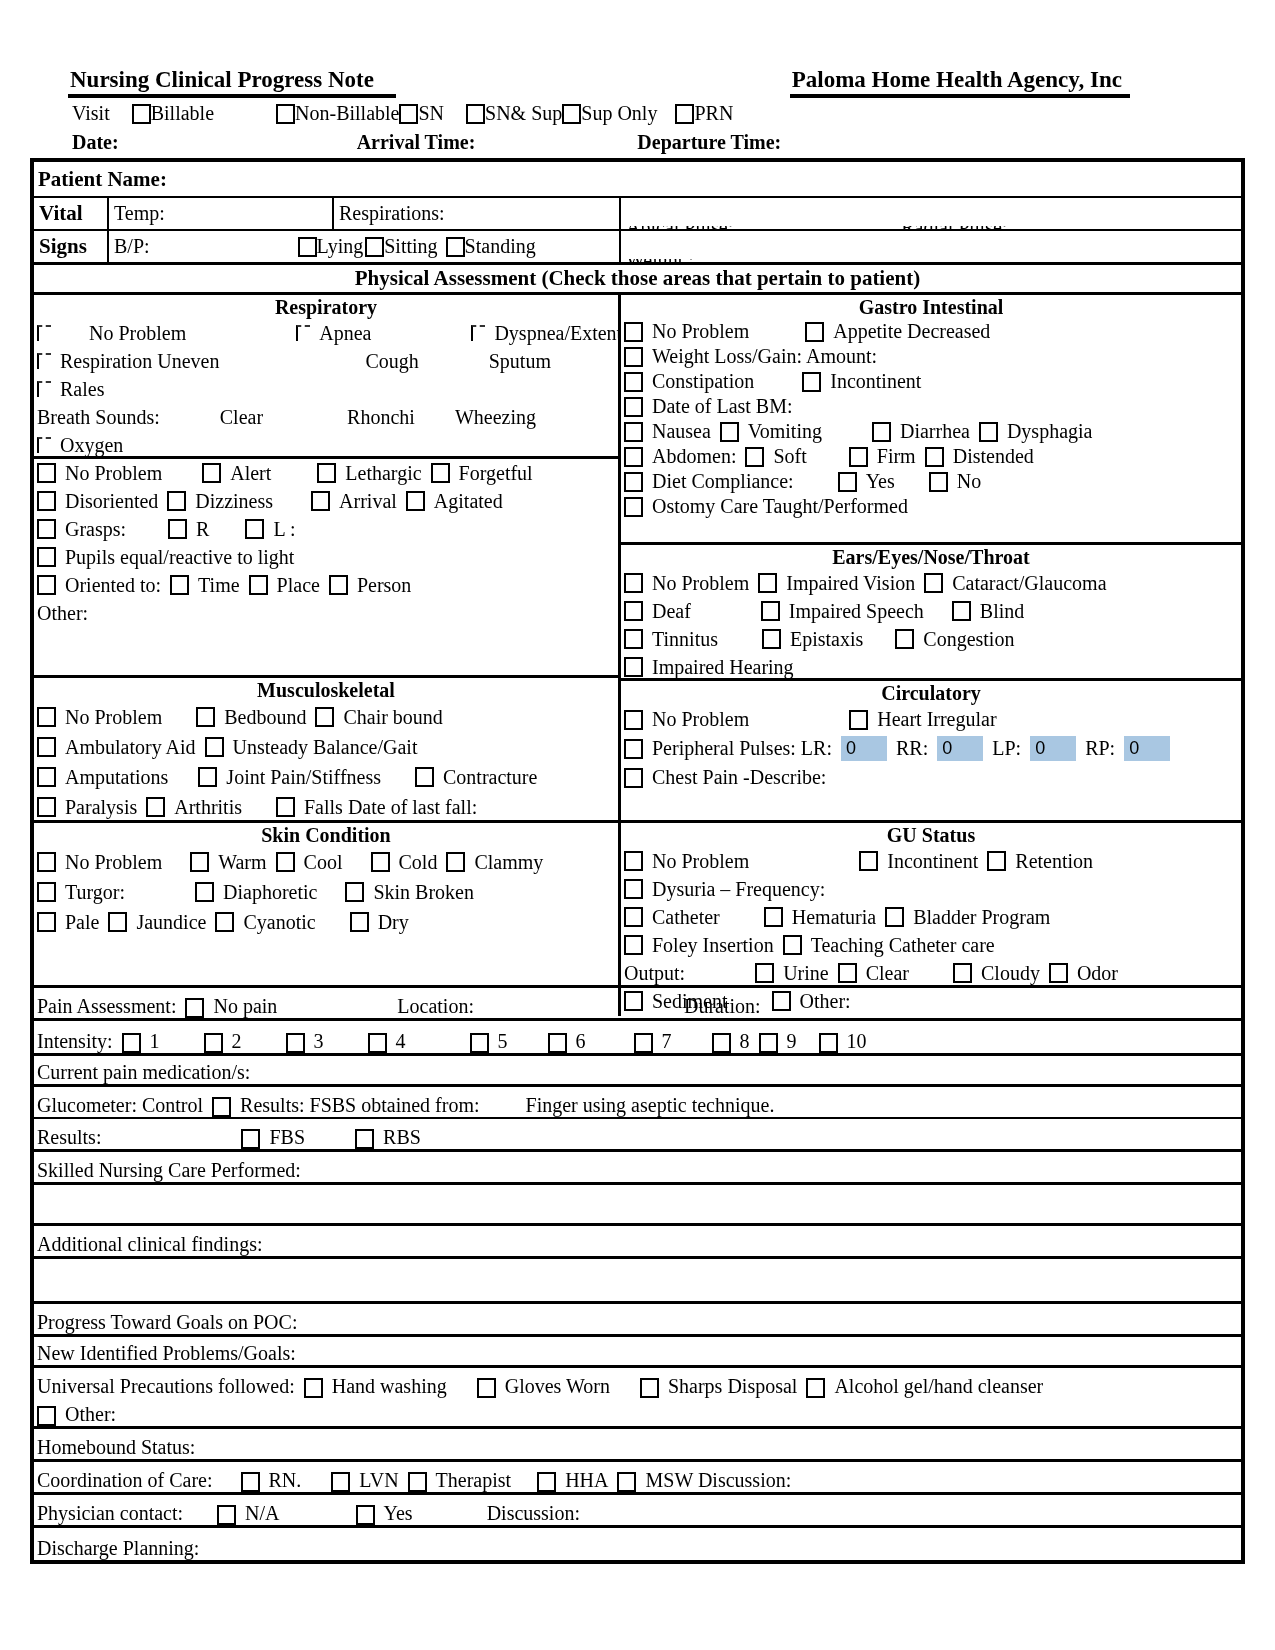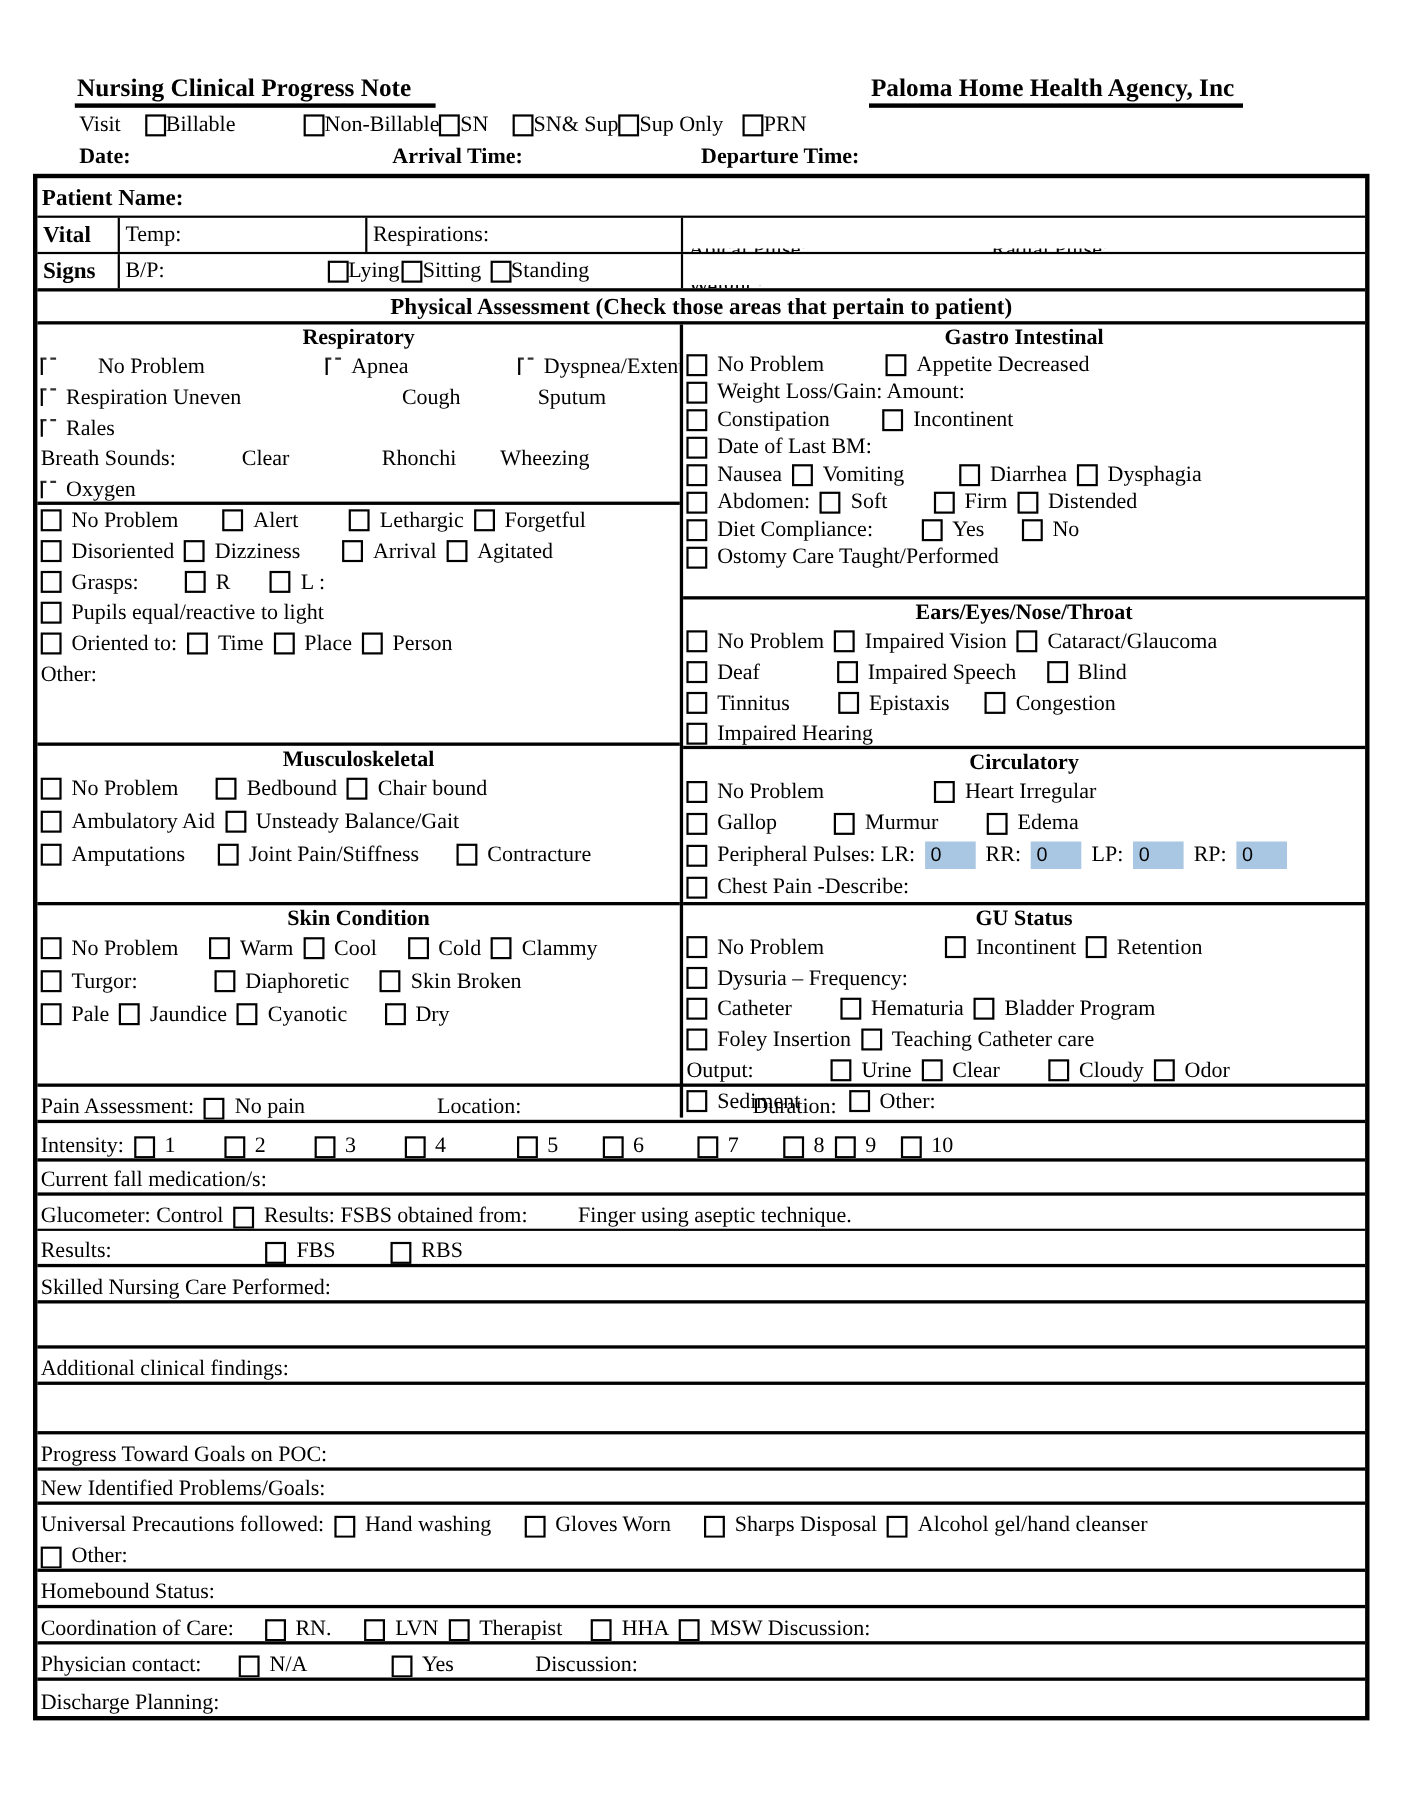--- a/index.html
+++ b/index.html
@@ -244,20 +244,29 @@
             <div class="srow">
                 <span class="cb"></span>
                 <span class="tk">Amputations</span>
                 <span class="sp" style="width: 12px;"></span>
                 <span class="cb"></span>
                 <span class="tk">Joint Pain/Stiffness</span>
                 <span class="sp" style="width: 16px;"></span>
                 <span class="cb"></span>
                 <span class="tk">Contracture</span>
               </div>
+            <div class="srow">
+                <span class="cb"></span>
+                <span class="tk">Paralysis</span>
+                <span class="cb"></span>
+                <span class="tk">Arthritis</span>
+                <span class="sp" style="width: 16px;"></span>
+                <span class="cb"></span>
+                <span class="tk">Falls Date of last fall:</span>
+              </div>
           </div>
 
           <div class="sec ht193 s-skin">
             <div class="stitle">Skin Condition</div>
             <div class="srow">
                 <span class="cb"></span>
                 <span class="tk">No Problem</span>
                 <span class="sp" style="width: 10px;"></span>
                 <span class="cb"></span>
                 <span class="tk">Warm</span>
@@ -394,30 +403,20 @@
           </div>
 
           <div class="sec bb ht142 s-circ">
             <div class="stitle">Circulatory</div>
             <div class="srow">
                 <span class="cb"></span>
                 <span class="tk">No Problem</span>
                 <span class="sp" style="width: 82px;"></span>
                 <span class="cb"></span>
                 <span class="tk">Heart Irregular</span>
-              </div>
-            <div class="srow">
-                <span class="cb"></span>
-                <span class="tk">Gallop</span>
-                <span class="sp" style="width: 34px;"></span>
-                <span class="cb"></span>
-                <span class="tk">Murmur</span>
-                <span class="sp" style="width: 26px;"></span>
-                <span class="cb"></span>
-                <span class="tk">Edema</span>
               </div>
             <div class="srow">
                 <span class="cb"></span>
                 <span class="tk">Peripheral Pulses: LR:</span>
                 <span class="hl">0</span>
                 <span class="tk">RR:</span>
                 <span class="hl">0</span>
                 <span class="tk">LP:</span>
                 <span class="hl">0</span>
                 <span class="tk">RP:</span>
@@ -518,21 +517,21 @@
           <span class="sp" style="width: 22px;"></span>
           <span class="cb"></span>
           <span class="tk">8</span>
           <span class="cb"></span>
           <span class="tk">9</span>
           <span class="sp" style="width: 4px;"></span>
           <span class="cb"></span>
           <span class="tk">10</span>
         </div>
       <div class="brow h28">
-          <span class="tk">Current fall medication/s:</span>
+          <span class="tk">Current pain medication/s:</span>
         </div>
       <div class="brow h30">
           <span class="tk">Glucometer: Control</span>
           <span class="cb"></span>
           <span class="tk">Results: FSBS obtained from:</span>
           <span class="sp" style="width: 28px;"></span>
           <span class="tk">Finger using aseptic technique.</span>
         </div>
       <div class="brow h30 first" style="border-top:2px solid #000;">
           <span class="tk">Results:</span>

